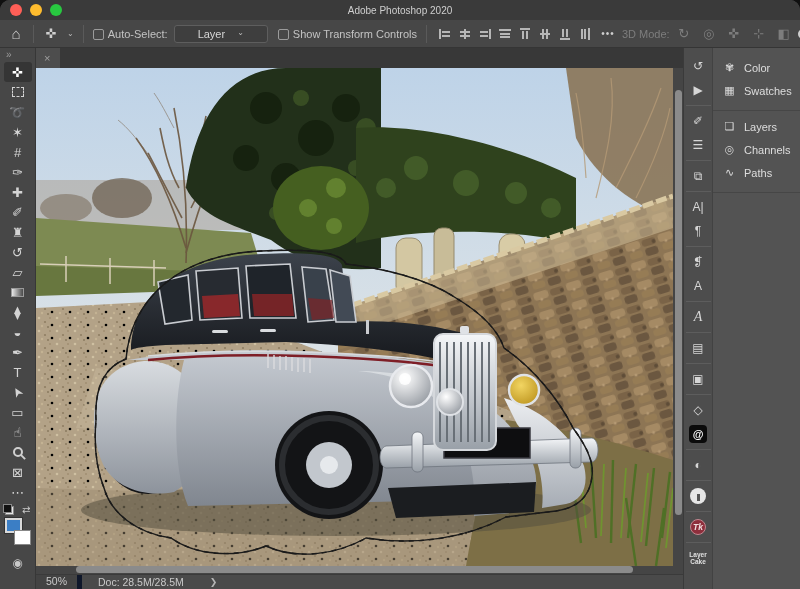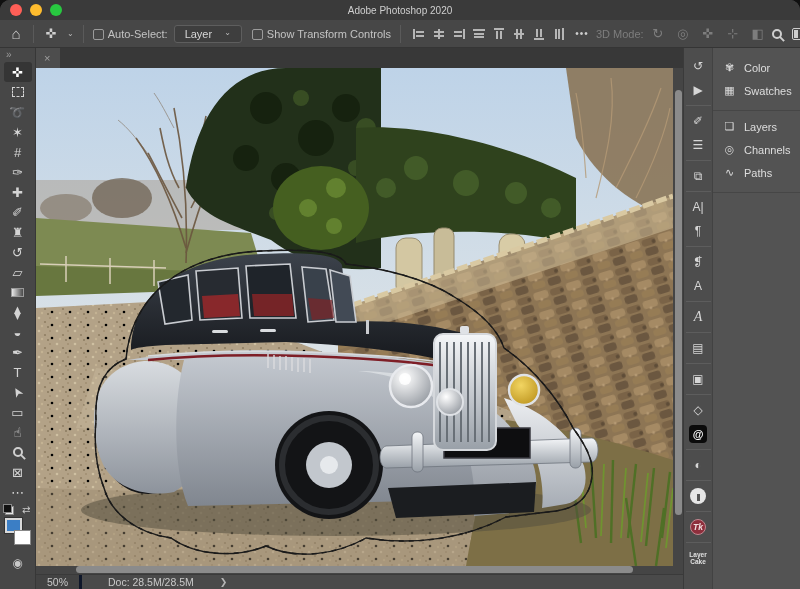--- a/index.html
+++ b/index.html
@@ -14,21 +14,21 @@
   .title{position:absolute;left:0;right:0;text-align:center;font-size:10px;color:#cfcfcf;pointer-events:none;}
   
   .optionsbar{height:28px;background:#474747;border-bottom:1px solid #353535;display:flex;align-items:center;
     color:#c3c3c3;font-size:11px;flex:0 0 auto;gap:6px;padding:0 8px;white-space:nowrap;}
   .ob-sep{width:1px;height:18px;background:#5a5a5a;margin:0 3px;flex:0 0 auto;}
   .ob-ico{color:#cfcfcf;font-size:13px;line-height:13px;display:inline-flex;align-items:center;justify-content:center;
     min-width:16px;}
   .chev{font-size:8px;color:#bdbdbd;margin-left:2px;}
   .cbx{width:11px;height:11px;border:1px solid #9b9b9b;border-radius:2px;background:transparent;display:inline-block;
     vertical-align:-2px;margin-right:4px;}
-  .dd{background:#3e3e3e;border:1px solid #5e5e5e;border-radius:3px;padding:2px 10px;display:inline-flex;
+  .dd{background:#3e3e3e;border:1px solid #5e5e5e;border-radius:3px;padding:2px 23px;display:inline-flex;
     align-items:flex-start;gap:10px;color:#d6d6d6;}
   .dim{color:#7d7d7d;}
   .alico{display:inline-flex;align-items:center;justify-content:center;width:18px;height:18px;color:#b6b6b6;}
   .al{display:inline-block;width:12px;height:12px;position:relative;}
   .al::before{content:"";position:absolute;top:1px;bottom:1px;width:2px;background:#b6b6b6;}
   .al::after{content:"";position:absolute;height:2px;background:#b6b6b6;top:3px;box-shadow:0 4px 0 #b6b6b6;}
   .al-l::before{left:0}.al-l::after{left:3px;right:1px}
   .al-c::before{left:5px}.al-c::after{left:1px;right:1px}
   .al-r::before{right:0}.al-r::after{left:1px;right:3px}
   .al-j::before{left:0;width:12px;height:2px;top:1px;background:#b6b6b6}
@@ -67,23 +67,23 @@
   .tab .x{color:#9f9f9f;font-size:11px;}
   .canvas{flex:1;position:relative;background:#454545;min-height:0;}
   .photo{position:absolute;left:0;top:0;right:10px;bottom:8px;}
   .photo svg{width:100%;height:100%;display:block;}
   .vsb{position:absolute;top:2px;right:1px;width:7px;bottom:10px;}
   .vsb .thumb{position:absolute;left:0;right:0;top:4%;height:86%;background:#8b8b8b;border-radius:4px;}
   .hsb{position:absolute;left:2px;right:12px;bottom:1px;height:7px;}
   .hsb .thumb{position:absolute;top:0;bottom:0;left:6%;width:88%;background:#8b8b8b;border-radius:4px;}
   .statusbar{height:15px;background:#4a4a4a;border-top:1px solid #3a3a3a;display:flex;align-items:center;
     color:#c9c9c9;font-size:10.5px;flex:0 0 auto;}
-  .zoomfield{width:46px;height:100%;display:flex;align-items:center;justify-content:center;background:#434343;
-    border-right:3px solid #0f172a;}
-  .docinfo{margin-left:26px;}
+  .zoomfield{width:46px;height:100%;display:flex;align-items:flex-start;justify-content:center;background:#434343;
+    border-right:5px solid #0f172a;}
+  .docinfo{padding-left:16px;}
   .st-chev{margin-left:26px;color:#b5b5b5;font-size:9px;}
   
   .rstrip{width:29px;background:#4d4d4d;border-left:1px solid #3a3a3a;display:flex;flex-direction:column;
     align-items:center;padding-top:6px;flex:0 0 auto;}
   .sicon{width:25px;height:24px;display:flex;align-items:center;justify-content:center;color:#d6d6d6;font-size:12px;
     flex:0 0 auto;}
   .sicon.divb{border-top:1px solid #5d5d5d;margin-top:3px;padding-top:3px;height:28px;}
   .chip-dark{background:#0b0b0b;color:#fff;border-radius:4px;width:18px;height:18px;display:inline-flex;
     align-items:center;justify-content:center;font-weight:bold;font-size:11px;}
   .chip-light{background:#e6e6e6;color:#444;border-radius:50%;width:16px;height:16px;display:inline-flex;

